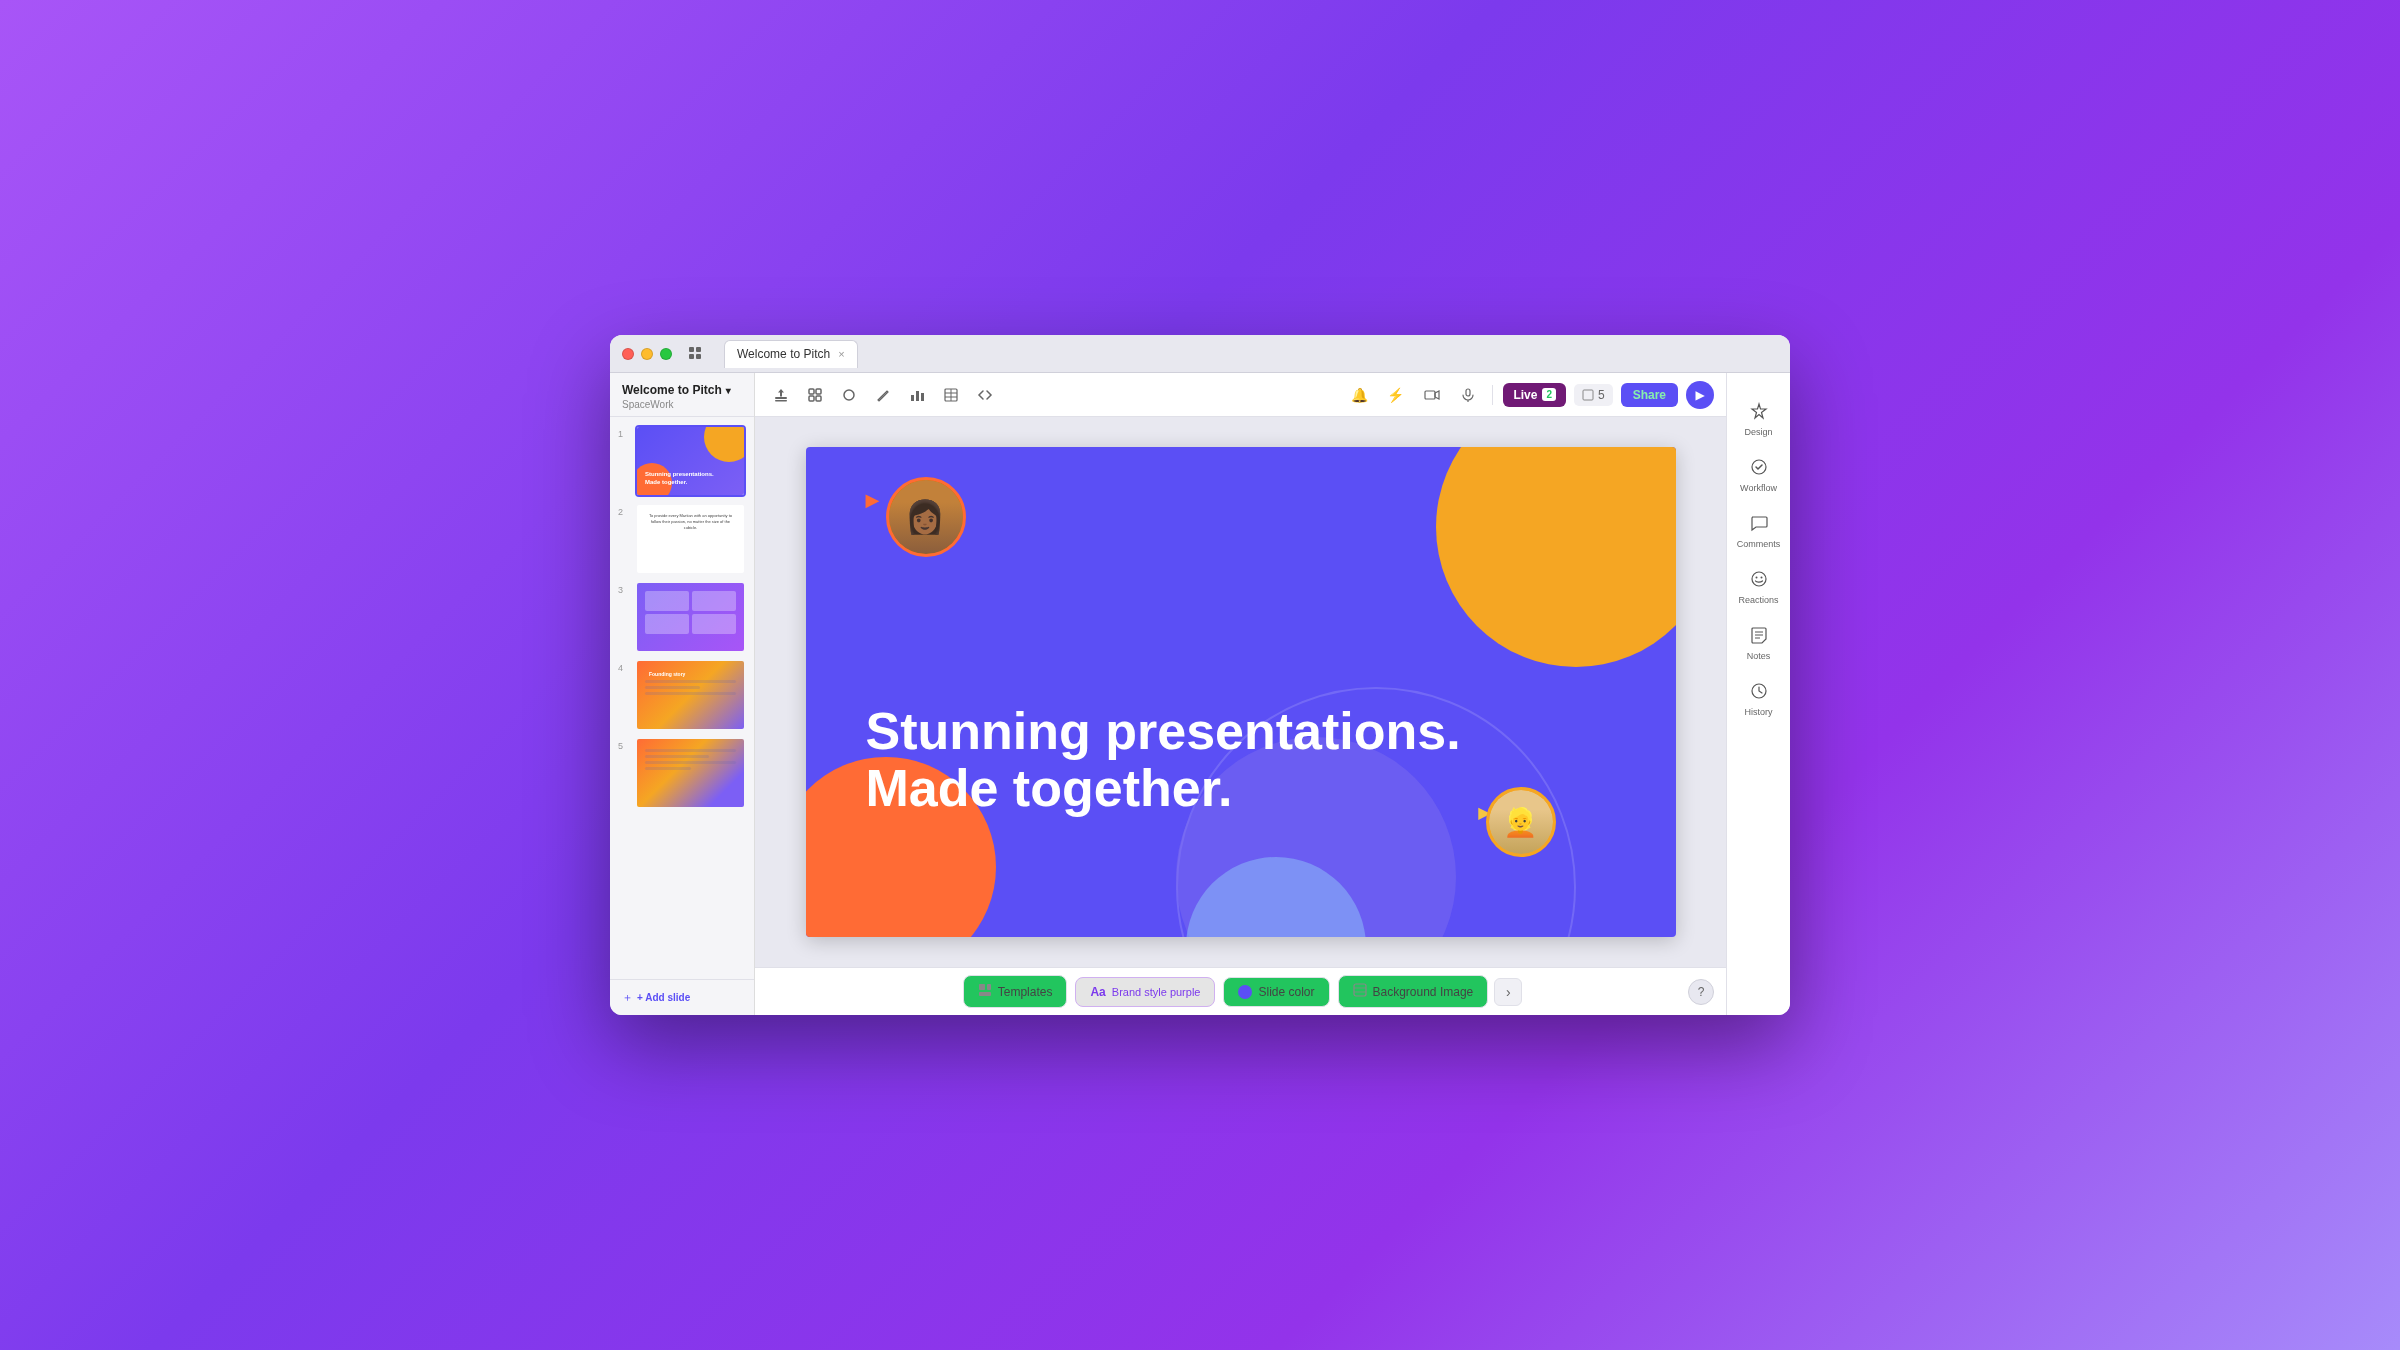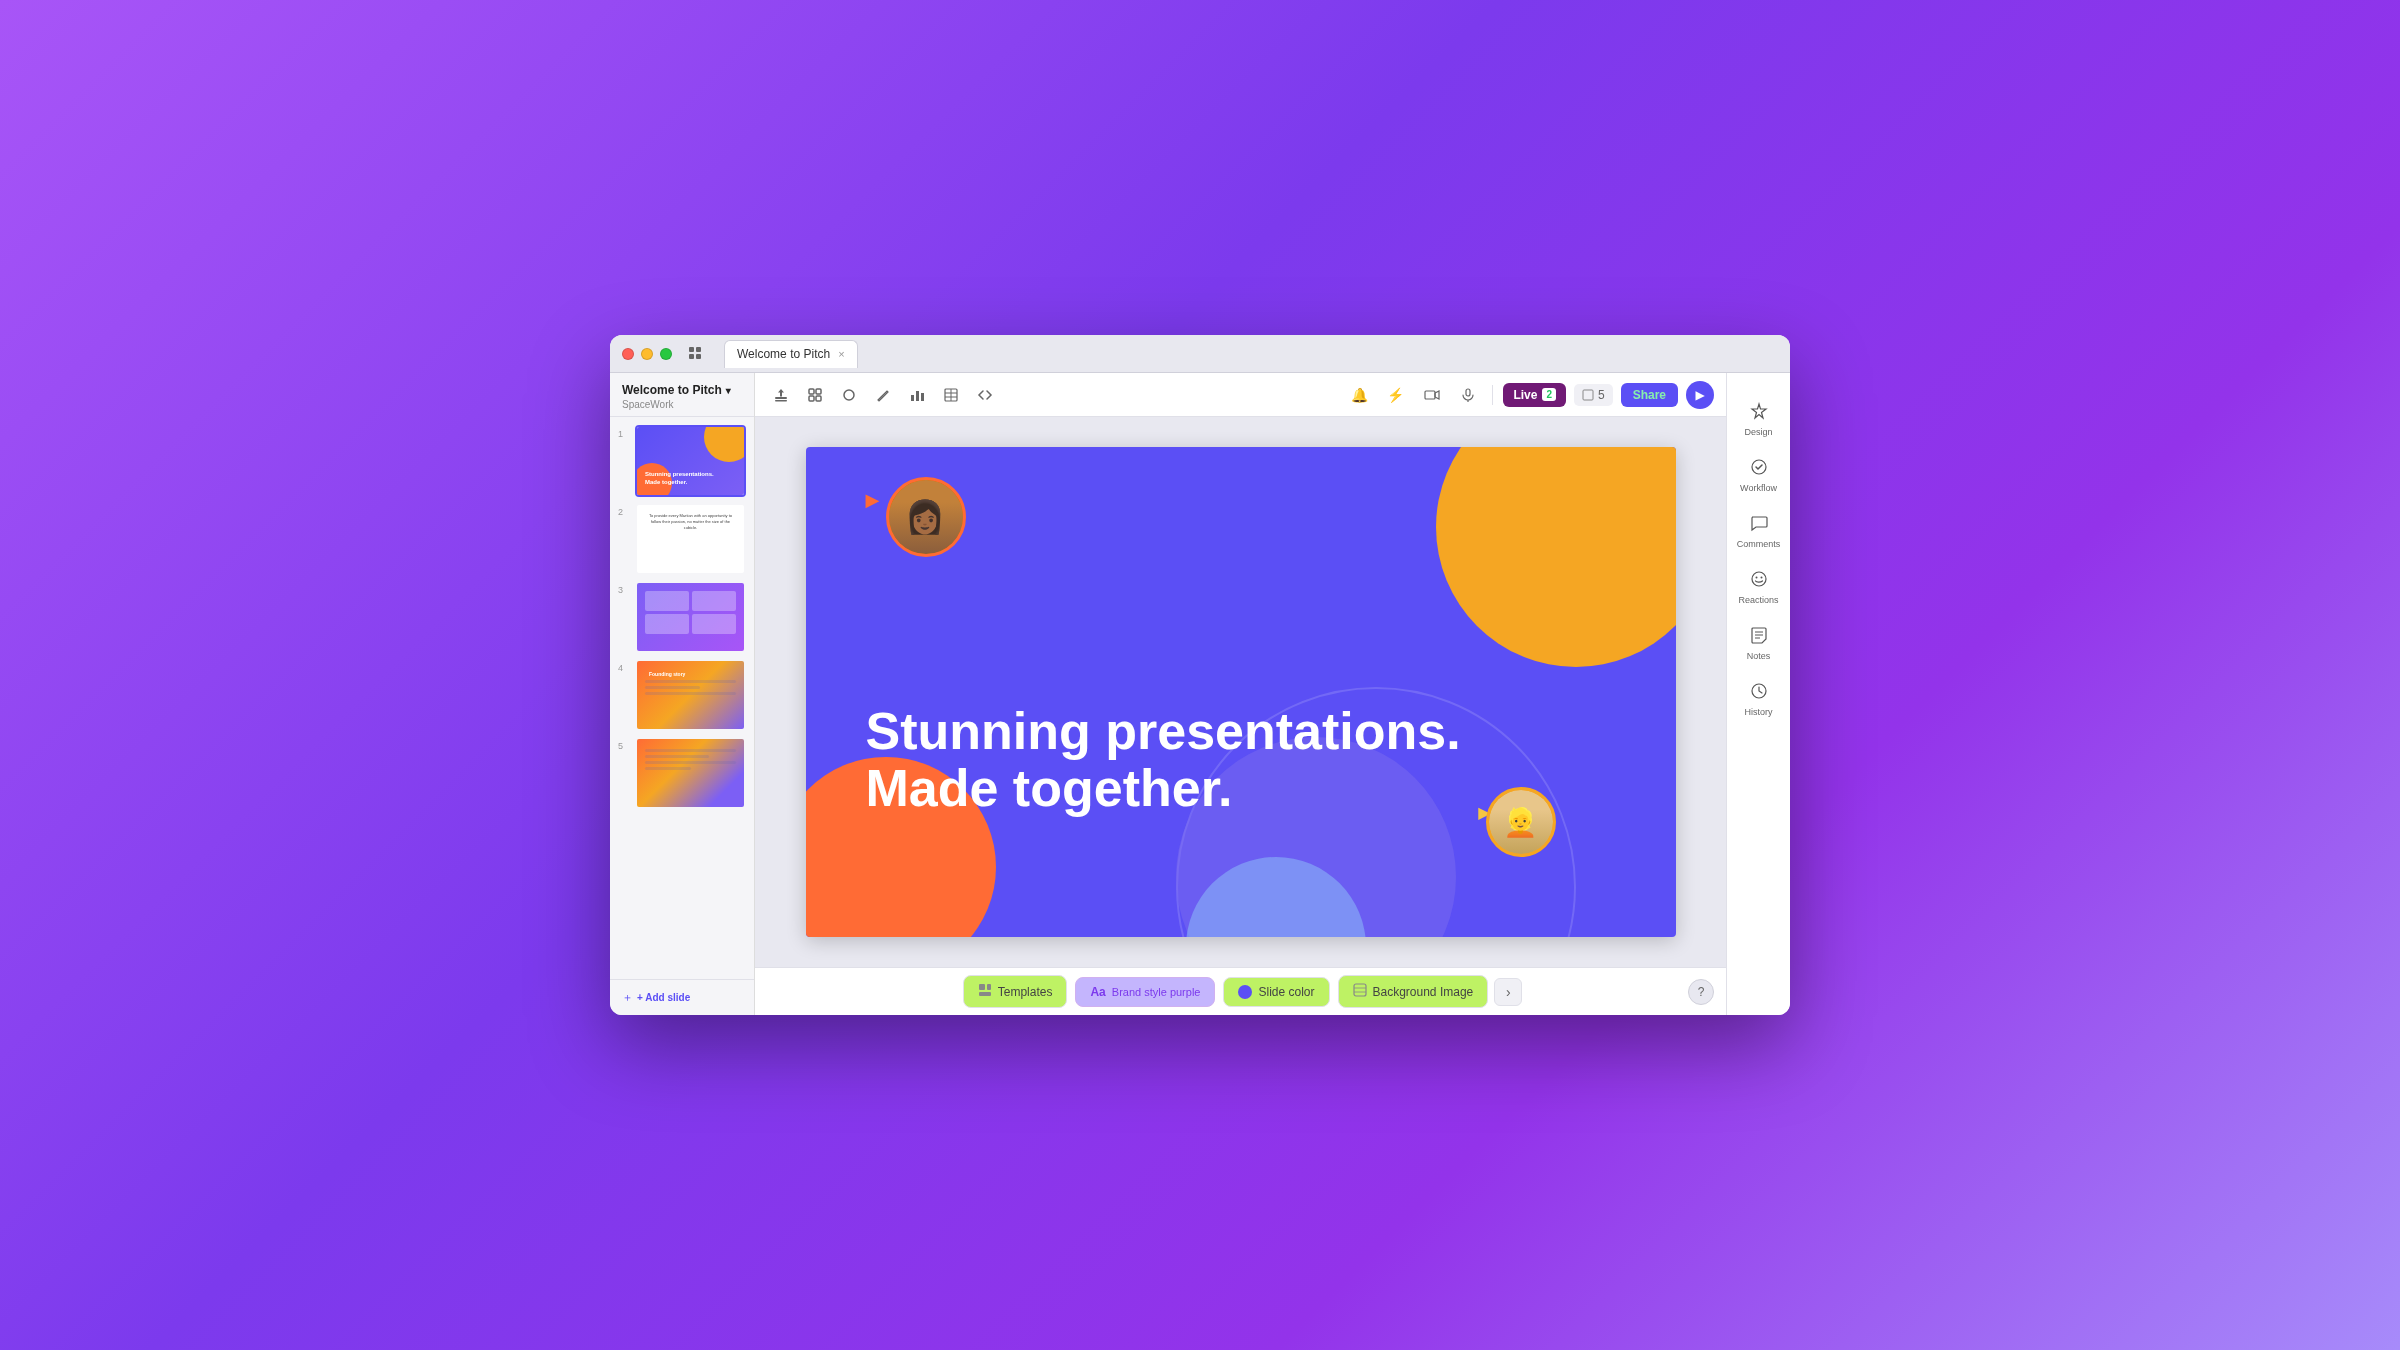--- a/index.html
+++ b/index.html
@@ -461,28 +461,28 @@
     .bottom-btn {
       display: flex;
       align-items: center;
       gap: 6px;
       padding: 7px 14px;
       border-radius: 8px;
       cursor: pointer;
       font-size: 12px;
       color: #444;
       border: 1px solid #e0e0e8;
-      background: #bef264;
+      background: #22c55e;
       margin: 0 4px;
     }
     .bottom-btn-icon {
       font-size: 14px;
     }
     .brand-style-btn {
-      background: #c4b5fd;
+      background: #e5e5e5;
       border-color: #d0b0f0;
     }
     .slide-color-btn {
       border-color: #e0e0e8;
       text-align: right;
     }
     .slide-color-dot {
       width: 14px;
       height: 14px;
       border-radius: 50%;

